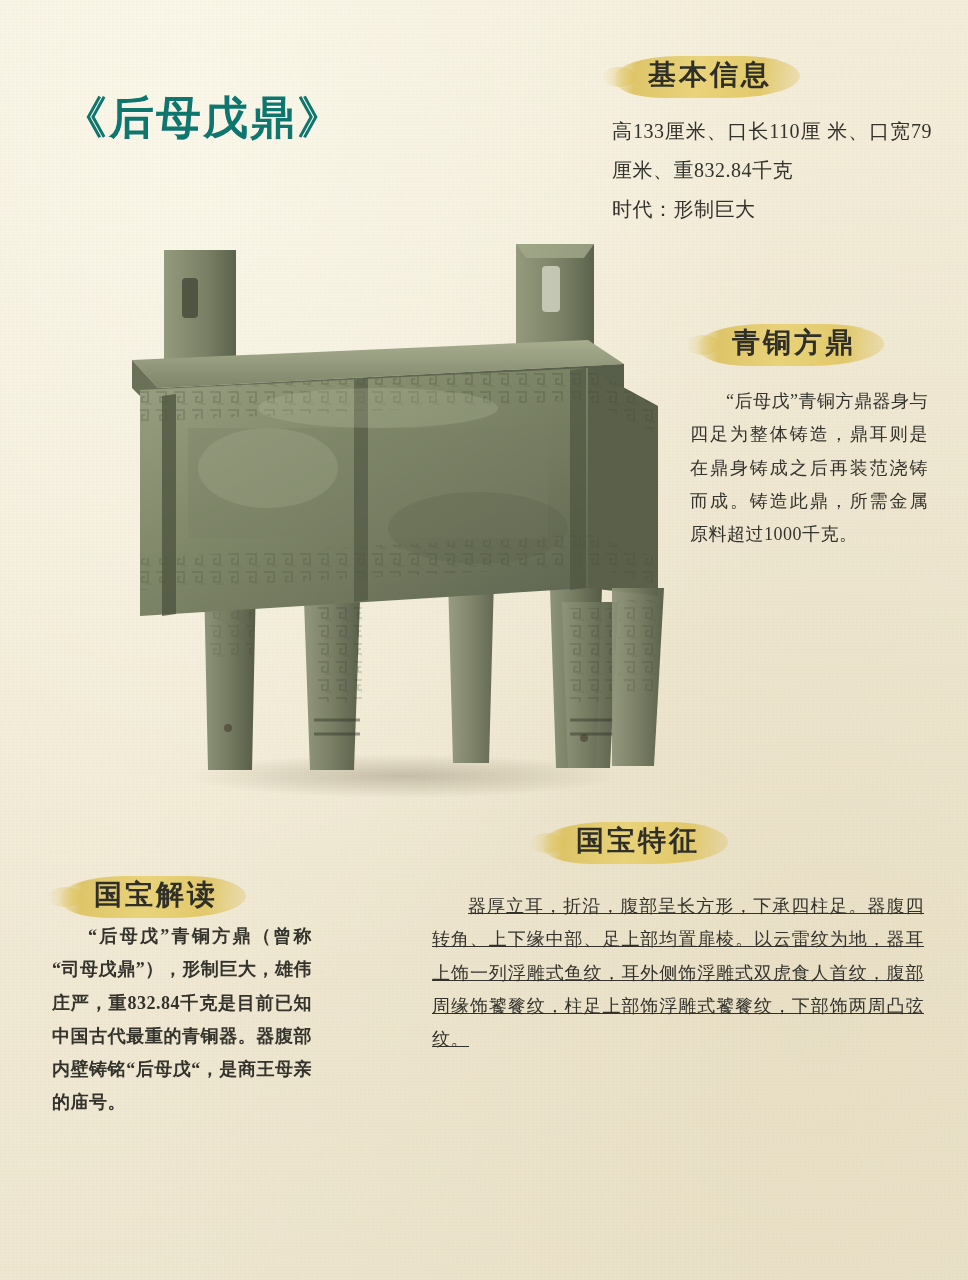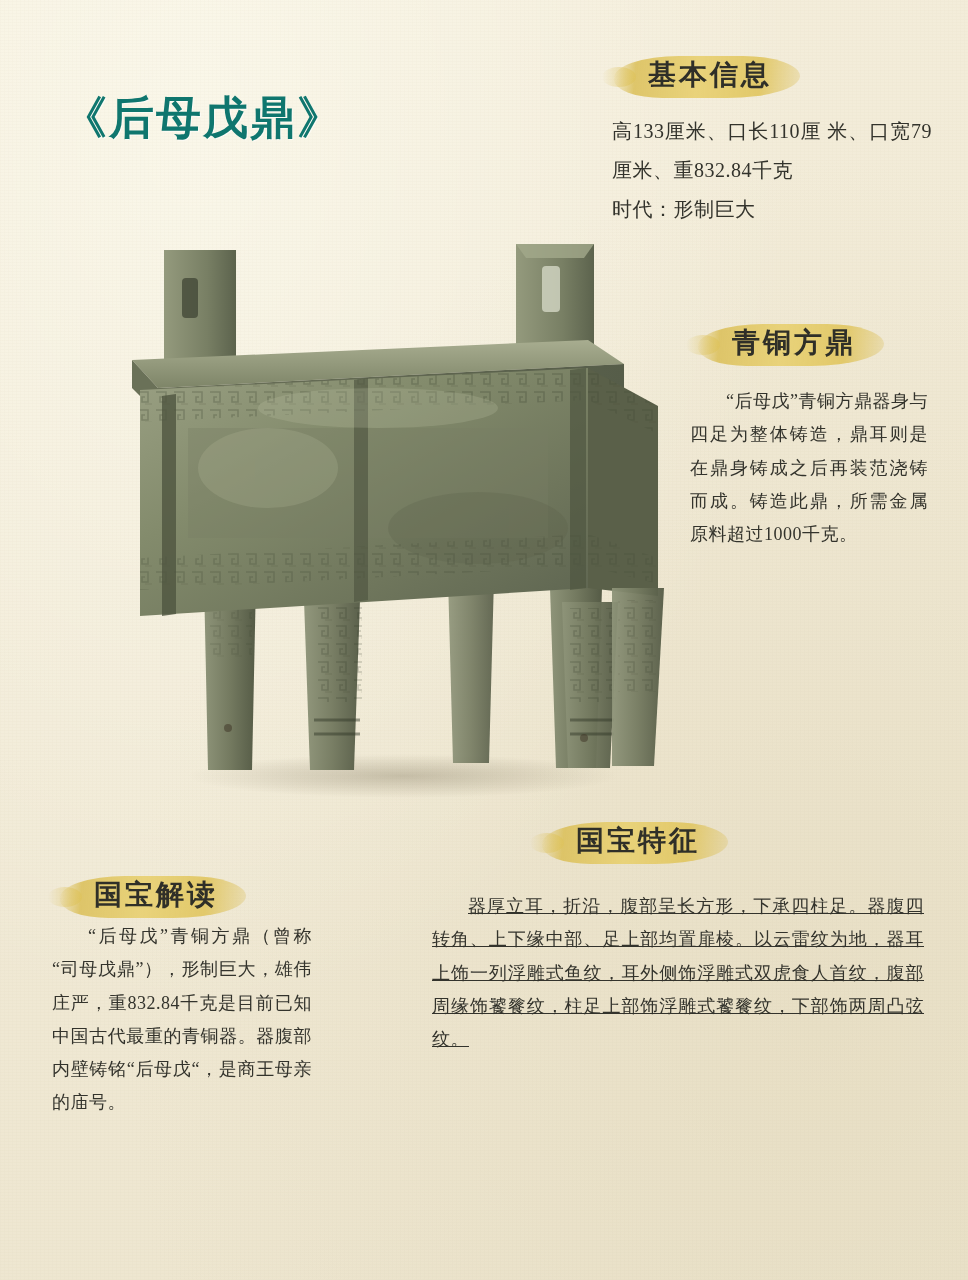--- a/index.html
+++ b/index.html
@@ -103,20 +103,21 @@
     top: 385px;
     width: 238px;
     text-indent: 2em;
   }
 
   #interpret-text {
     left: 52px;
     top: 920px;
     width: 260px;
     text-indent: 2em;
+    font-weight: bold;
   }
 
   #feature-text {
     left: 432px;
     top: 890px;
     width: 492px;
     text-indent: 2em;
     text-decoration: underline;
   }
 

